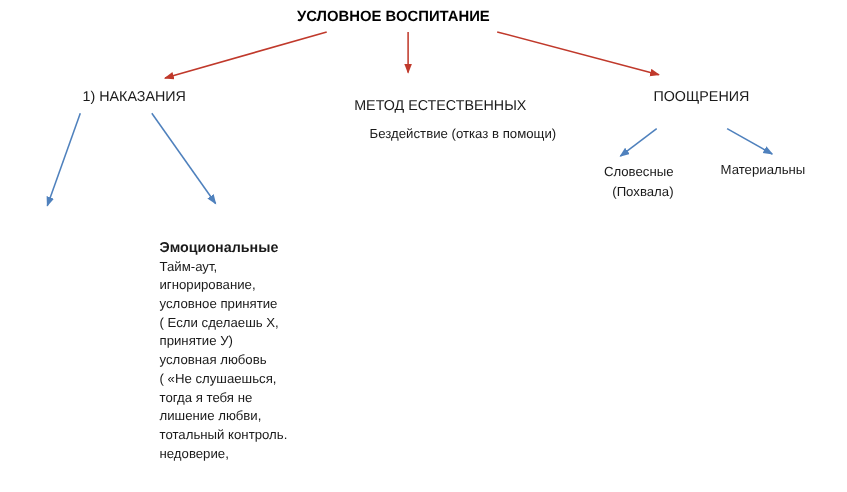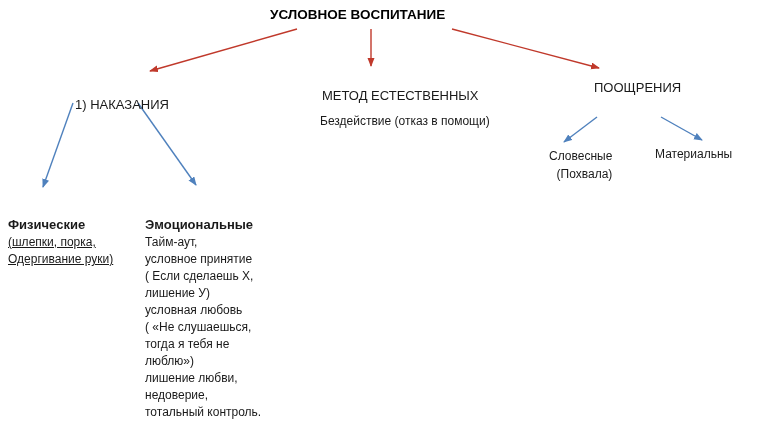--- a/index.html
+++ b/index.html
@@ -16,21 +16,21 @@
   .lbl{position:absolute;white-space:nowrap;font-size:13px;}
   .title{position:absolute;left:270px;top:7px;font-size:13.5px;font-weight:bold;color:#000;white-space:nowrap;}
   .leaf-head{font-weight:bold;font-size:13px;margin-bottom:2px;}
   .leaf-line{font-size:12px;line-height:17px;}
   .underlined{text-decoration:underline;}
   .verbal-block{position:absolute;left:549px;top:147px;font-size:12px;line-height:18px;}
   .verbal-sub{padding-left:5px;text-align:right;}
   .material-block{position:absolute;left:655px;top:147px;font-size:12px;white-space:nowrap;}
   .physical-block{position:absolute;left:8px;top:217px;white-space:nowrap;}
   .emotional-block{position:absolute;left:145px;top:217px;white-space:nowrap;}
-  .natural-sub{position:absolute;left:320px;top:114px;font-size:12px;white-space:nowrap;}
+  .natural-sub{position:absolute;left:336px;top:114px;font-size:12px;white-space:nowrap;}
 </style>
 </head>
 <body>
 
 <div class="canvas">
 
   <svg class="arrows" viewBox="0 0 770 447" xmlns="http://www.w3.org/2000/svg">
     <defs>
       <marker id="ah-red" markerWidth="10" markerHeight="8" refX="8" refY="3.5" orient="auto" markerUnits="userSpaceOnUse">
         <path d="M0,0 L9,3.5 L0,7 Z" class="red-fill"></path>
@@ -43,48 +43,43 @@
     <line x1="371" y1="29" x2="371" y2="66" class="red-line" marker-end="url(#ah-red)"></line>
     <line x1="452" y1="29" x2="599" y2="68" class="red-line" marker-end="url(#ah-red)"></line>
     <line x1="73" y1="103" x2="43" y2="187" class="blue-line" marker-end="url(#ah-blue)"></line>
     <line x1="138" y1="103" x2="196" y2="185" class="blue-line" marker-end="url(#ah-blue)"></line>
     <line x1="597" y1="117" x2="564" y2="142" class="blue-line" marker-end="url(#ah-blue)"></line>
     <line x1="661" y1="117" x2="702" y2="140" class="blue-line" marker-end="url(#ah-blue)"></line>
   </svg>
 
   <div class="title">УСЛОВНОЕ ВОСПИТАНИЕ</div>
 
-  <div class="lbl" style="left:75px;top:97px;">1) НАКАЗАНИЯ</div>
+  <div class="lbl" style="left:75px;top:80px;">1) НАКАЗАНИЯ</div>
 
   <div class="lbl" style="left:322px;top:88px;">МЕТОД ЕСТЕСТВЕННЫХ</div>
   <div class="natural-sub">Бездействие (отказ в помощи)</div>
 
   <div class="lbl" style="left:578px;top:80px;margin-left:16px;">ПООЩРЕНИЯ</div>
 
   <div class="verbal-block">
     <div>Словесные</div>
     <div class="verbal-sub">(Похвала)</div>
   </div>
 
   <div class="material-block">Материальные</div>
 
-  <div class="physical-block">
-    <div class="leaf-head">Физические</div>
-    <div class="leaf-line underlined">(шлепки, порка,</div>
-    <div class="leaf-line underlined">Одергивание руки)</div>
-  </div>
 
   <div class="emotional-block">
     <div class="leaf-head">Эмоциональные</div>
     <div class="leaf-line">Тайм-аут,</div>
+    <div class="leaf-line">игнорирование,</div>
     <div class="leaf-line">условное принятие</div>
     <div class="leaf-line">( Если сделаешь Х,</div>
-    <div class="leaf-line">лишение У)</div>
+    <div class="leaf-line">принятие У)</div>
     <div class="leaf-line">условная любовь</div>
     <div class="leaf-line">( «Не слушаешься,</div>
     <div class="leaf-line">тогда я тебя не</div>
-    <div class="leaf-line">люблю»)</div>
     <div class="leaf-line">лишение любви,</div>
+    <div class="leaf-line">тотальный контроль.</div>
     <div class="leaf-line">недоверие,</div>
-    <div class="leaf-line">тотальный контроль.</div>
   </div>
 
 </div>
 
 </body></html>

